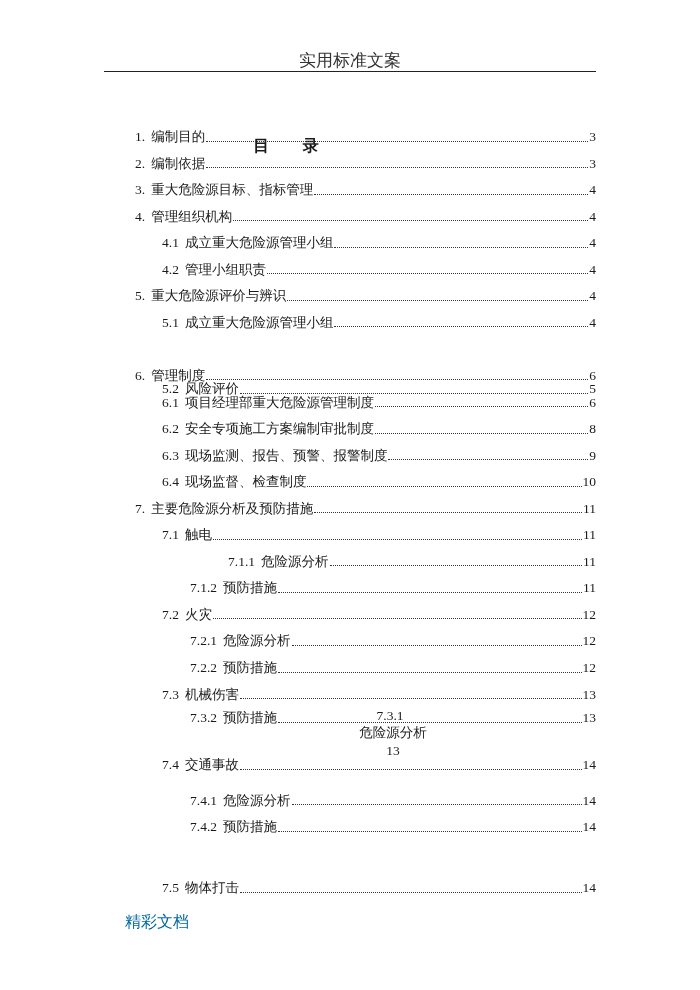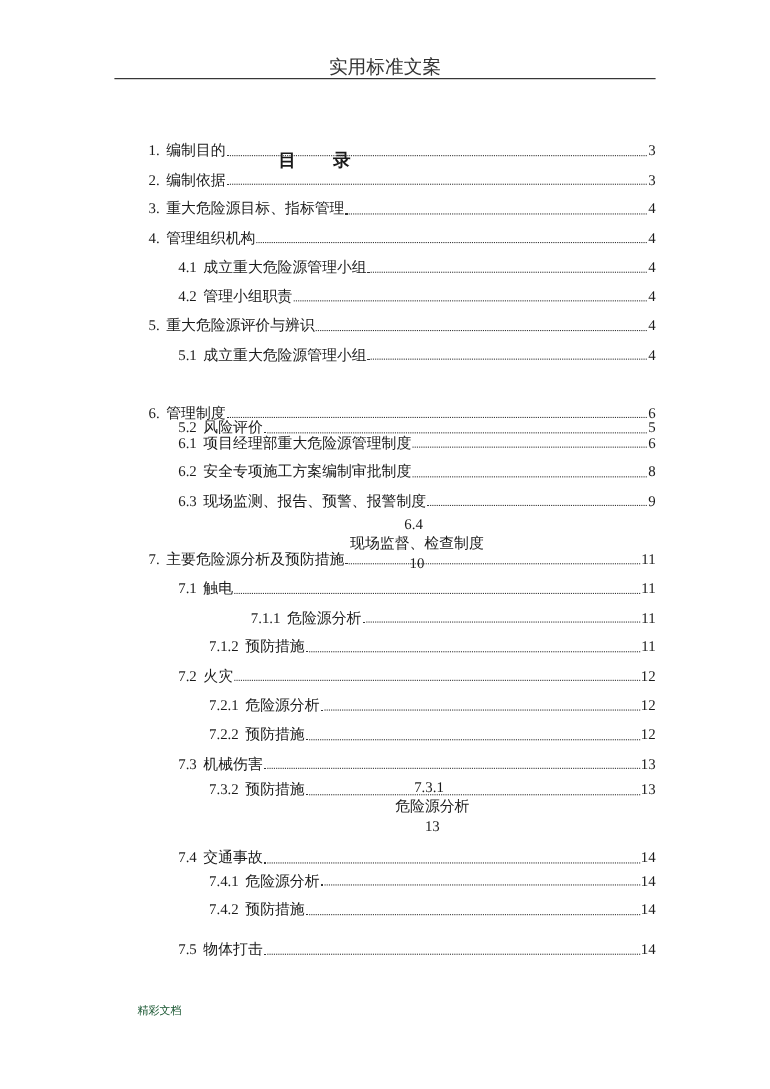--- a/index.html
+++ b/index.html
@@ -15,21 +15,21 @@
     .toc { position: absolute; top: 124px; left: 0; width: 700px; }
     .toc-row { position: absolute; height: 26px; display: flex; align-items: center;
                font-size: 13.5px; right: 104px; }
     .toc-row.l1 { left: 135px; }
     .toc-row.l2 { left: 162px; }
     .toc-row.l3 { left: 190px; }
     .num { white-space: nowrap; margin-right: 6px; }
     .label { white-space: nowrap; }
     .leader { flex: 1; border-bottom: 1.5px dotted #333; margin: 0 1px; transform: translateY(4px); height: 0; }
     .page { white-space: nowrap; }
-    .footer-text { position: absolute; top: 912px; left: 125px; font-size: 10px; color: #14532d; }
+    .footer-text { position: absolute; top: 912px; left: 125px; font-size: 16px; color: #0369a1; }
   </style>
 </head>
 <body>
 
 <div>
   <div class="header-text">实用标准文案</div>
   <div class="header-rule"></div>
 </div>
 
 <div class="toc-title">目 录</div>
@@ -106,21 +106,21 @@
       <span class="label">安全专项施工方案编制审批制度</span>
       <span class="leader"></span>
       <span class="page">8</span>
     </div>
     <div class="toc-row l2" style="top: 318.6px;">
       <span class="num">6.3</span>
       <span class="label">现场监测、报告、预警、报警制度</span>
       <span class="leader"></span>
       <span class="page">9</span>
     </div>
-    <div class="toc-row l2" style="top: 345.15px; flex-direction: column;">
+    <div class="toc-row l2" style="top: 345.15px;">
       <span class="num">6.4</span>
       <span class="label">现场监督、检查制度</span>
       <span class="leader"></span>
       <span class="page">10</span>
     </div>
     <div class="toc-row l1" style="top: 371.7px;">
       <span class="num">7.</span>
       <span class="label">主要危险源分析及预防措施</span>
       <span class="leader"></span>
       <span class="page">11</span>
@@ -172,39 +172,39 @@
       <span class="label">危险源分析</span>
       <span class="leader"></span>
       <span class="page">13</span>
     </div>
     <div class="toc-row l3" style="top: 581px;">
       <span class="num">7.3.2</span>
       <span class="label">预防措施</span>
       <span class="leader"></span>
       <span class="page">13</span>
     </div>
-    <div class="toc-row l2" style="top: 643px;">
+    <div class="toc-row l2" style="top: 628px;">
       <span class="num">7.4</span>
       <span class="label">交通事故</span>
       <span class="leader"></span>
       <span class="page">14</span>
     </div>
     <div class="toc-row l3" style="top: 663.75px;">
       <span class="num">7.4.1</span>
       <span class="label">危险源分析</span>
       <span class="leader"></span>
       <span class="page">14</span>
     </div>
     <div class="toc-row l3" style="top: 690.3px;">
       <span class="num">7.4.2</span>
       <span class="label">预防措施</span>
       <span class="leader"></span>
       <span class="page">14</span>
     </div>
-    <div class="toc-row l2" style="top: 726px;">
+    <div class="toc-row l2" style="top: 751px;">
       <span class="num">7.5</span>
       <span class="label">物体打击</span>
       <span class="leader"></span>
       <span class="page">14</span>
     </div>
   </div>
 
 <div class="footer-text">精彩文档</div>
 
 </body></html>

